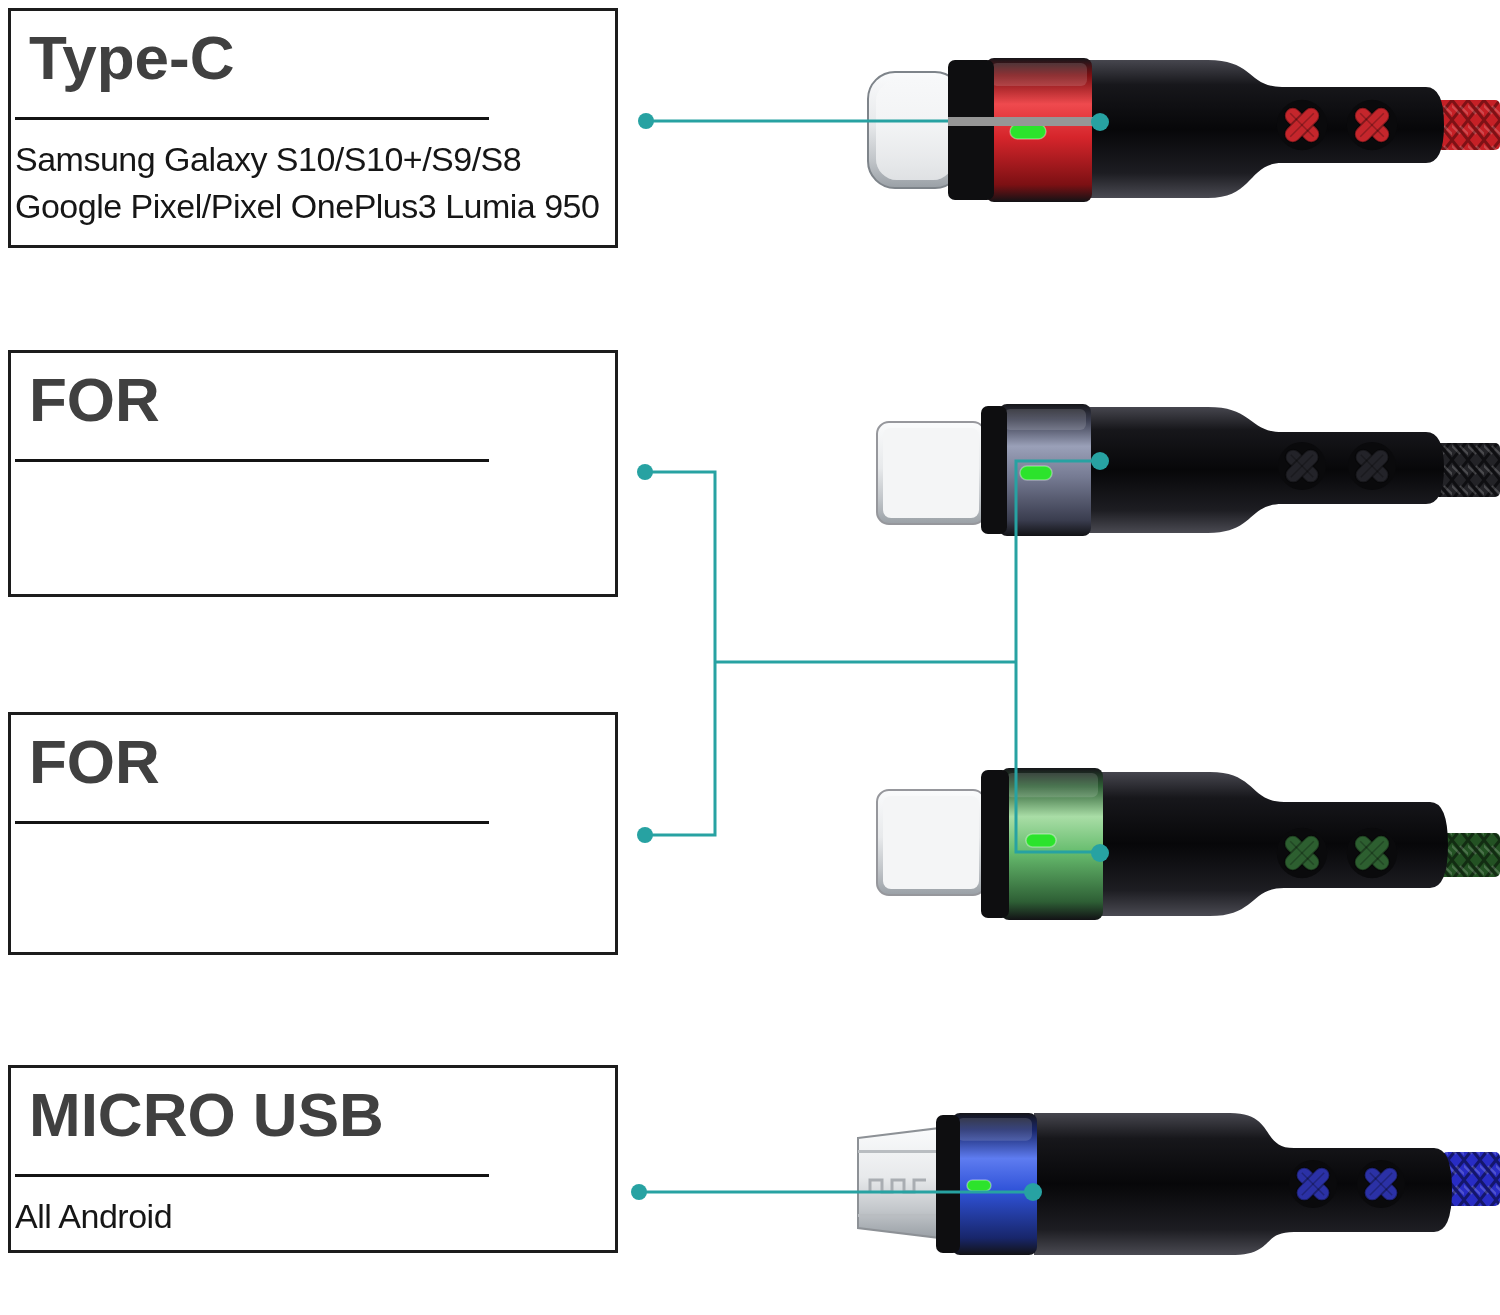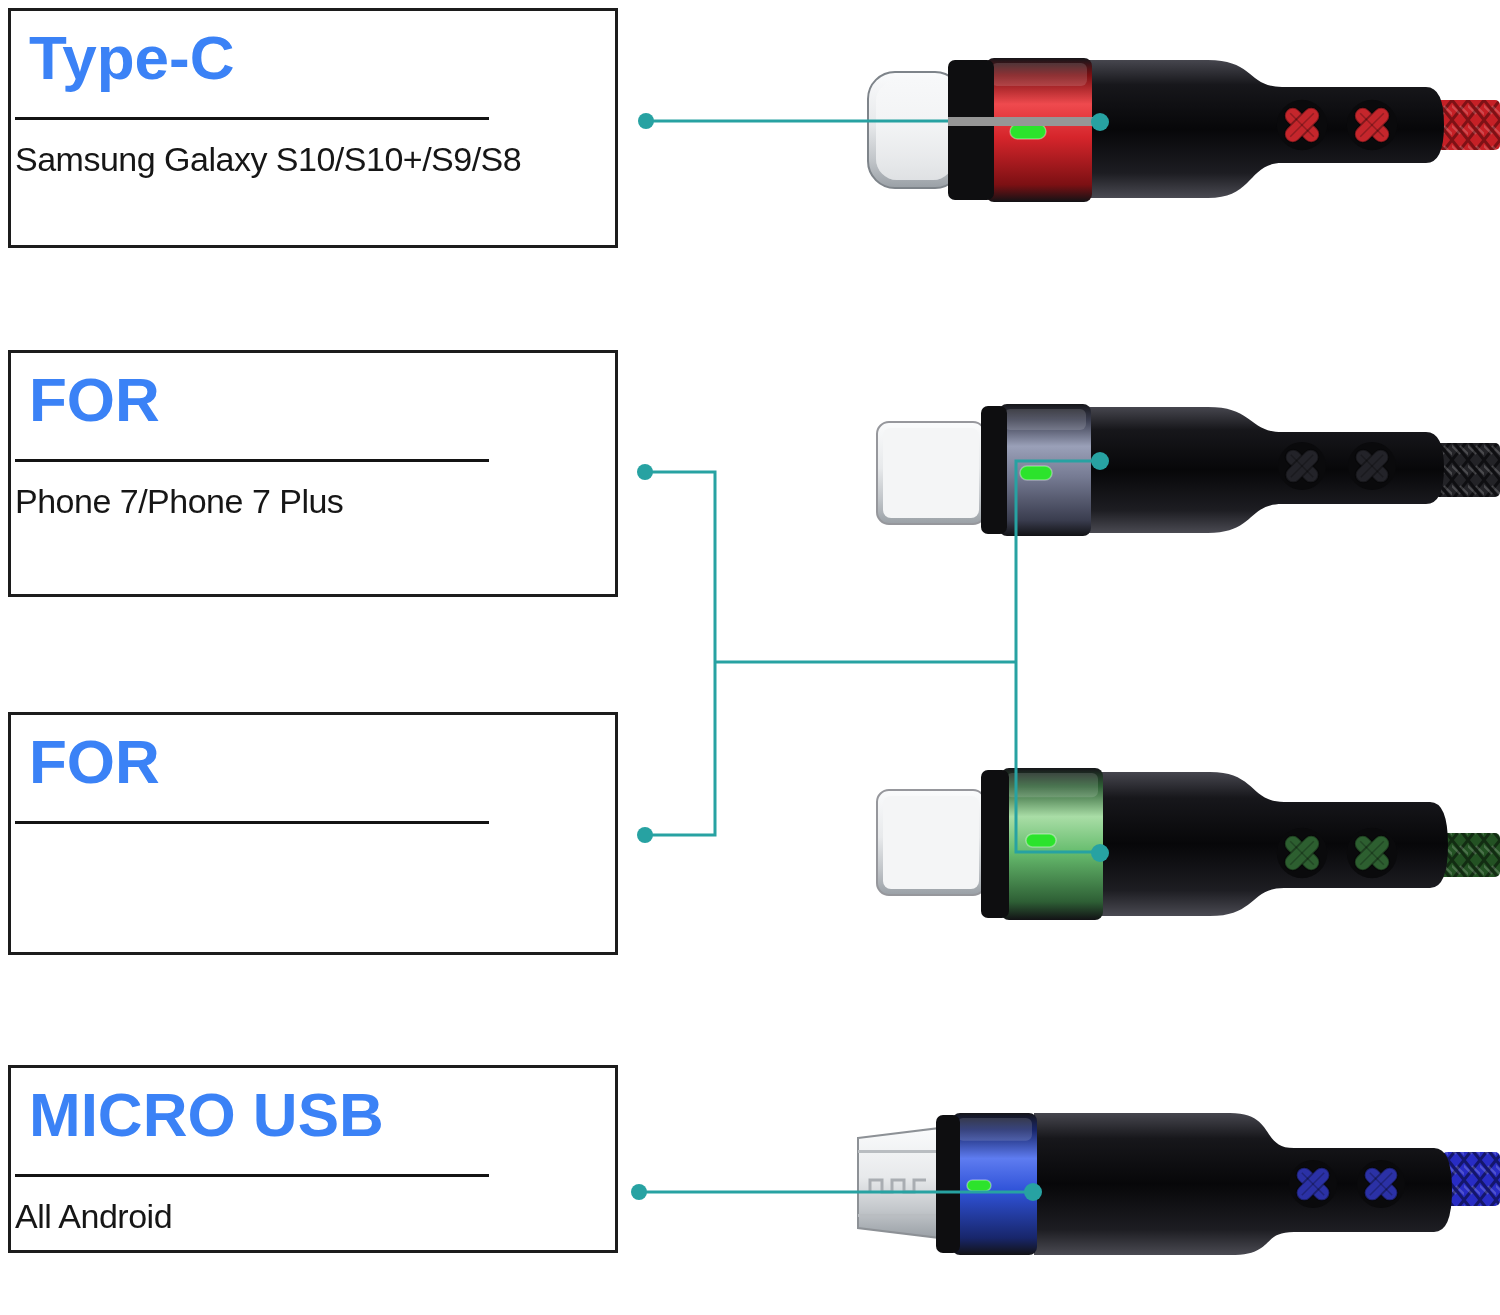--- a/index.html
+++ b/index.html
@@ -5,21 +5,21 @@
   html,body{margin:0;padding:0;background:#fff;}
   .canvas{
     position:relative;width:1500px;height:1315px;background:#ffffff;
     font-family:"Liberation Sans",sans-serif;overflow:hidden;
   }
   .box{
     position:absolute;left:8px;width:610px;background:#ffffff;
     border:3px solid #1c1c1c;box-sizing:border-box;
   }
   .box-title{
-    margin:16px 0 0 18px;font-size:62px;font-weight:bold;color:#3b82f6;
+    margin:16px 0 0 18px;font-size:62px;font-weight:bold;color:#404040;
     line-height:1;letter-spacing:0;
   }
   .divider{height:3px;background:#141414;width:474px;margin:28px 0 0 4px;}
   .compat-line{
     margin:0;padding-left:4px;font-size:34px;letter-spacing:-0.5px;
     line-height:47px;color:#161616;white-space:nowrap;
   }
   .compat-line.first{margin-top:16px;}
   .connector-slot{position:absolute;}
   .overlay{position:absolute;left:0;top:0;z-index:5;pointer-events:none;}
@@ -29,26 +29,26 @@
 </style>
 </head>
 <body>
 
 <div class="canvas">
 
   <section class="box" style="top:8px;height:240px">
     <h2 class="box-title">Type-C</h2>
     <div class="divider"></div>
     <p class="compat-line first">Samsung Galaxy S10/S10+/S9/S8</p>
+    <p class="compat-line">Google Pixel/Pixel OnePlus3 Lumia 950</p>
   </section>
 
   <section class="box" style="top:350px;height:247px">
     <h2 class="box-title">FOR</h2>
     <div class="divider"></div>
-    <p class="compat-line first">Phone 7/Phone 7 Plus</p>
   </section>
 
   <section class="box" style="top:712px;height:243px">
     <h2 class="box-title">FOR</h2>
     <div class="divider"></div>
   </section>
 
   <section class="box" style="top:1065px;height:188px">
     <h2 class="box-title">MICRO USB</h2>
     <div class="divider"></div>

